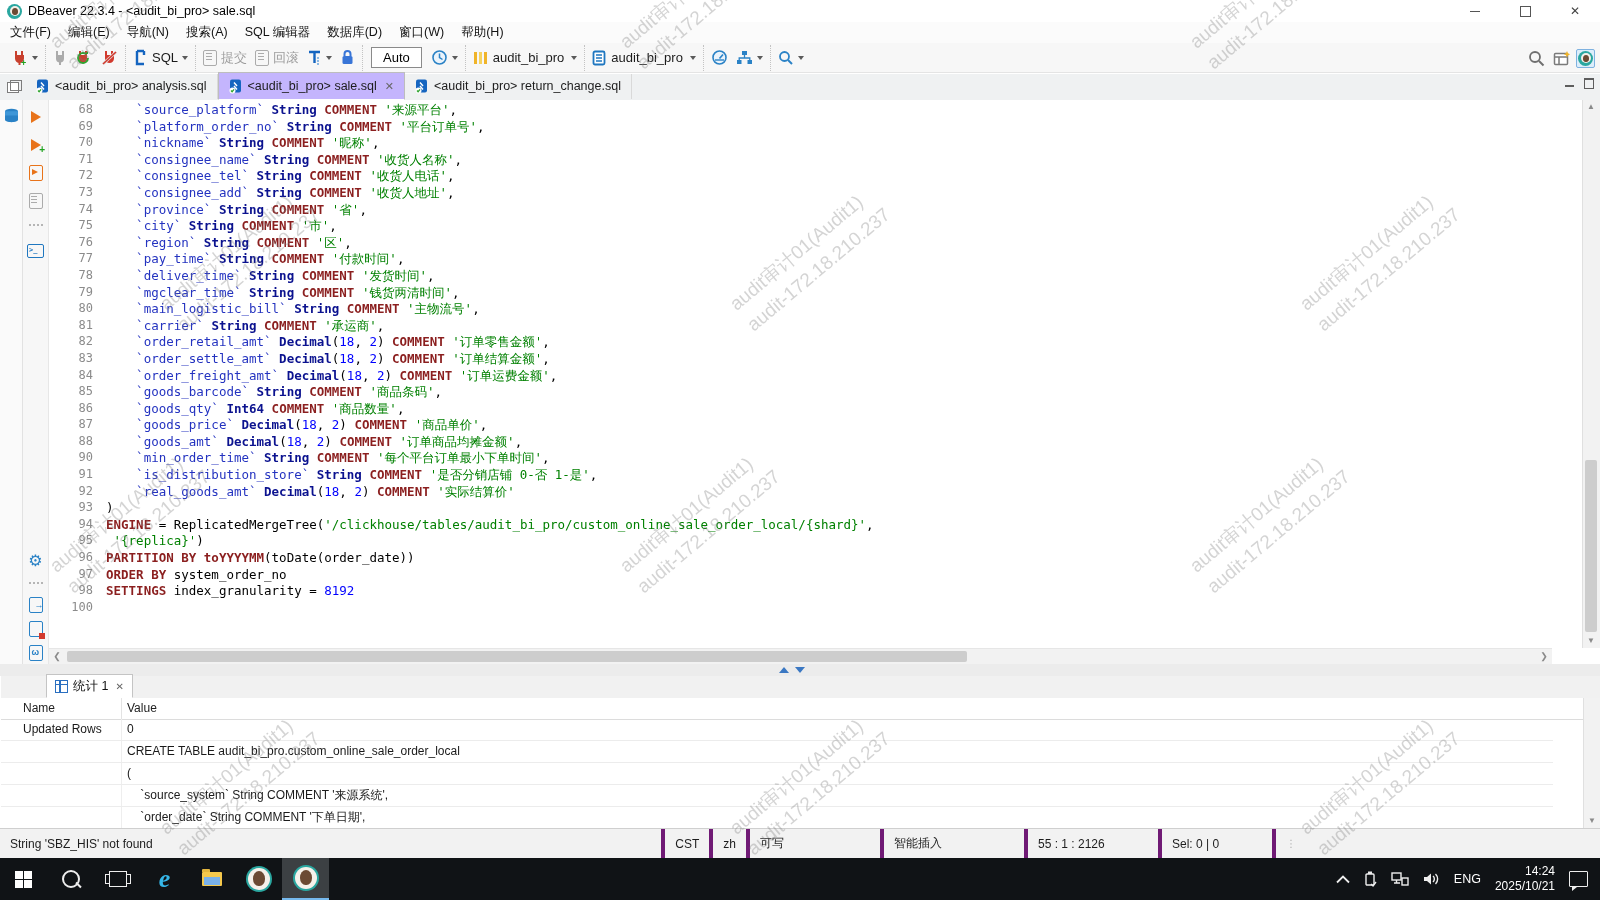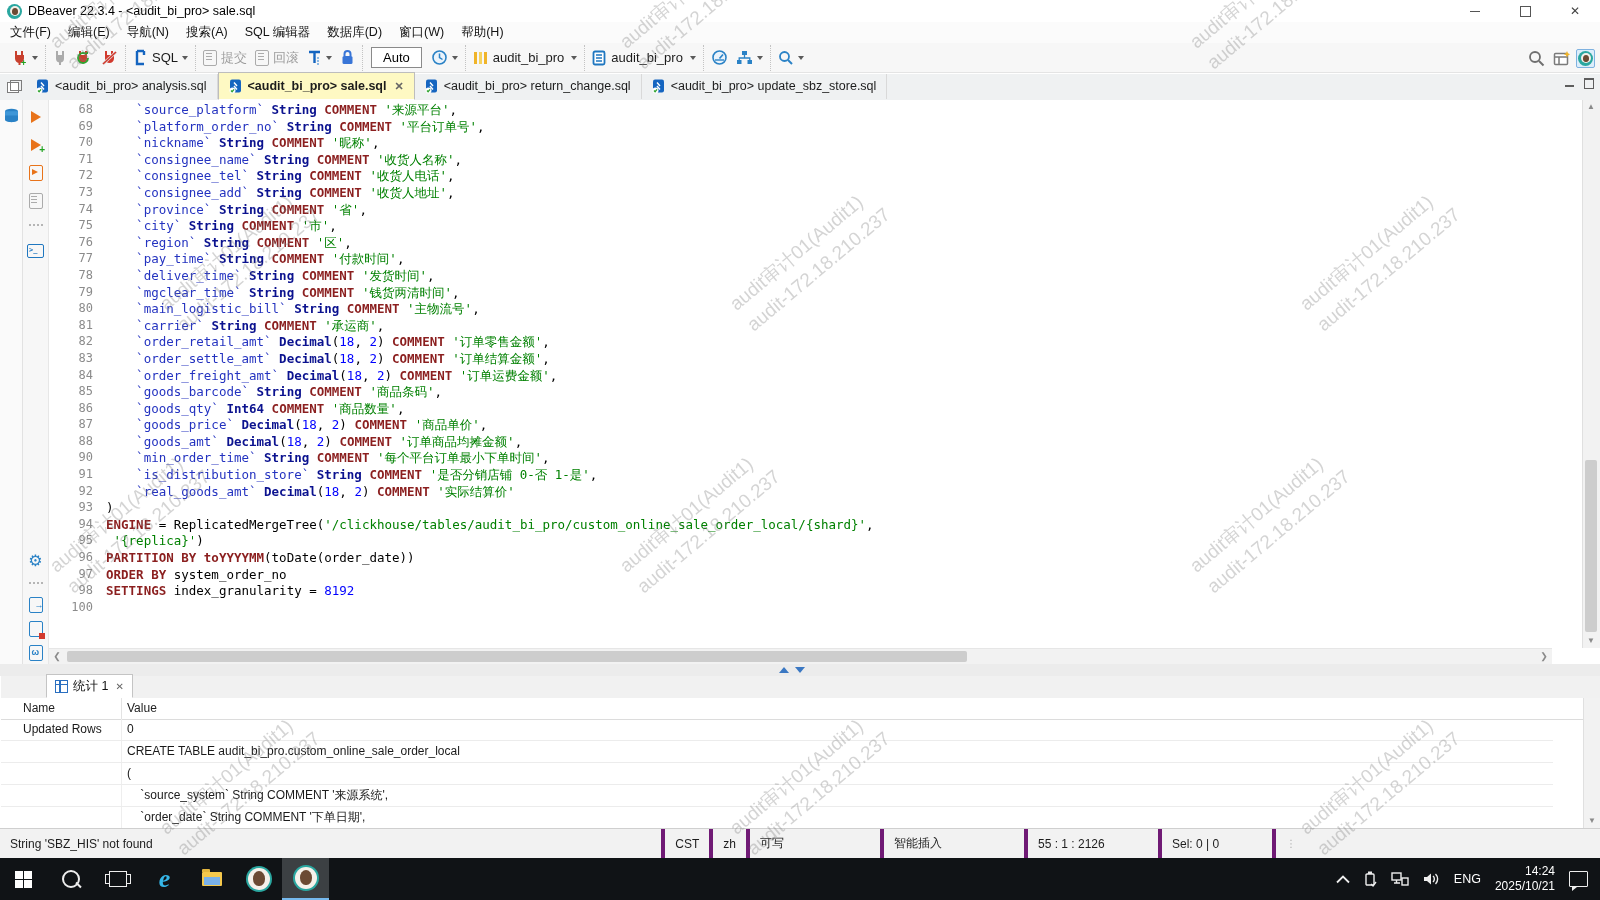--- a/index.html
+++ b/index.html
@@ -37,21 +37,21 @@
   .pressed{border:1px solid #7fb2e0;background:#ddeefb;border-radius:2px;padding:1px;}
   .toolbar-right{position:absolute;right:4px;top:43px;height:30px;display:flex;align-items:center;}
   
   .tabstrip{position:absolute;left:0;top:74px;width:1600px;height:26px;background:#eff1f2;
             border-bottom:1px solid #d6d6d6;display:flex;align-items:flex-end;}
   .strip-lft{width:26px;height:26px;display:flex;align-items:center;justify-content:center;}
   .restore-ico{width:10px;height:9px;border:1px solid #7c7c7c;position:relative;background:#fff;}
   .restore-ico:before{content:"";position:absolute;left:2px;top:-3px;width:10px;height:9px;border:1px solid #7c7c7c;}
   .etab{display:flex;align-items:center;height:25px;padding:0 10px;border-right:1px solid #d9d9d9;
         background:transparent;color:#1c1c1c;white-space:nowrap;}
-  .etab.active{background:#fef9c3;border:1px solid #bdbdbd;border-bottom:1px solid #fff;height:26px;font-weight:bold;}
+  .etab.active{background:#c4b5fd;border:1px solid #bdbdbd;border-bottom:1px solid #fff;height:26px;}
   .ticon{margin-right:5px;display:flex;}
   .tclose{margin-left:8px;color:#666;font-size:11px;}
   .strip-right{position:absolute;right:6px;top:78px;display:flex;gap:10px;}
   .min-glyph{width:9px;height:2px;background:#5d5d5d;margin-top:7px;}
   .max-glyph{width:8px;height:8px;border:1px solid #5d5d5d;border-top-width:2px;}
   
   .main{position:absolute;left:0;top:100px;width:1600px;height:564px;background:#fff;}
   .leftrail{position:absolute;left:0;top:0;width:22px;height:564px;background:#fafafa;border-right:1px solid #e2e2e2;}
   .dbnav-ico{position:absolute;left:3px;top:8px;}
   .iconstrip{position:absolute;left:23px;top:0;width:25px;height:564px;background:#f7f7f7;border-right:1px solid #e7e7e7;}
@@ -346,31 +346,20 @@
         <div class="etab">
           <span class="ticon">
             <svg width="14" height="15" viewBox="0 0 14 15">
               <rect x="1" y="0.5" width="11" height="13" rx="2" fill="#1565c0"></rect>
               <path d="M5 3.5L8 7M5 7L8 10.5" stroke="#fff" stroke-width="1.4" fill="none"></path>
               <circle cx="3.5" cy="11.5" r="3" fill="#fff"></circle>
               <path d="M2 11.5l1.1 1.2L5 10.3" stroke="#2fa32f" stroke-width="1.3" fill="none"></path>
             </svg>
           </span>
           <span>&lt;audit_bi_pro&gt; return_change.sql</span>
-        </div>
-        <div class="etab">
-          <span class="ticon">
-            <svg width="14" height="15" viewBox="0 0 14 15">
-              <rect x="1" y="0.5" width="11" height="13" rx="2" fill="#1565c0"></rect>
-              <path d="M5 3.5L8 7M5 7L8 10.5" stroke="#fff" stroke-width="1.4" fill="none"></path>
-              <circle cx="3.5" cy="11.5" r="3" fill="#fff"></circle>
-              <path d="M2 11.5l1.1 1.2L5 10.3" stroke="#2fa32f" stroke-width="1.3" fill="none"></path>
-            </svg>
-          </span>
-          <span>&lt;audit_bi_pro&gt; update_sbz_store.sql</span>
         </div>
       </div>
   </div>
   <div class="strip-right">
     <div class="min-glyph"></div>
     <div class="max-glyph"></div>
   </div>
 
   <div class="main">
     <div class="leftrail">

